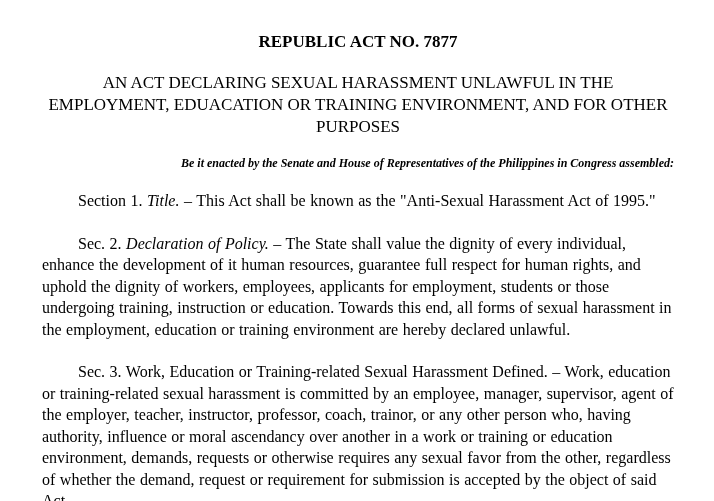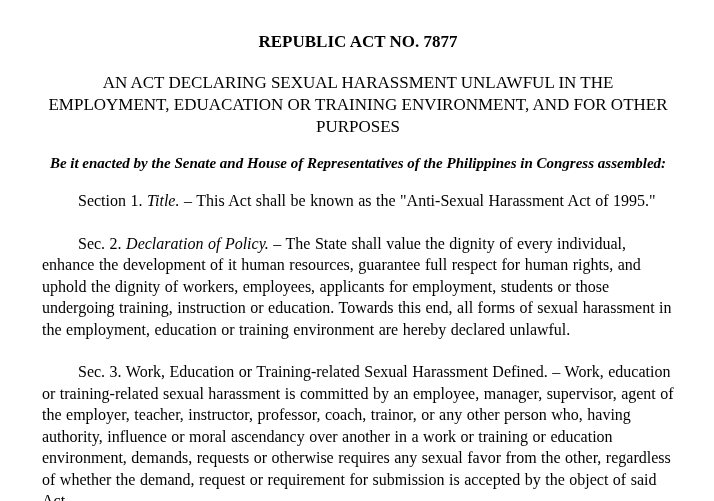--- a/index.html
+++ b/index.html
@@ -30,24 +30,24 @@
     margin: 0 0 20px 0;
   }
   .doc-subtitle {
     font-size: 17px;
     font-weight: normal;
     text-align: center;
     line-height: 22px;
     margin: 0 0 14px 0;
   }
   .enactment {
-    font-size: 15px;
+    font-size: 12px;
     font-weight: bold;
     font-style: italic;
-    text-align: center;
+    text-align: right;
     line-height: 22px;
     margin: 0 0 16px 0;
   }
   .para {
     font-size: 16px;
     line-height: 21.5px;
     text-align: left;
     text-indent: 36px;
     margin: 12px 0 21px 0;
     word-spacing: 0.5px;

